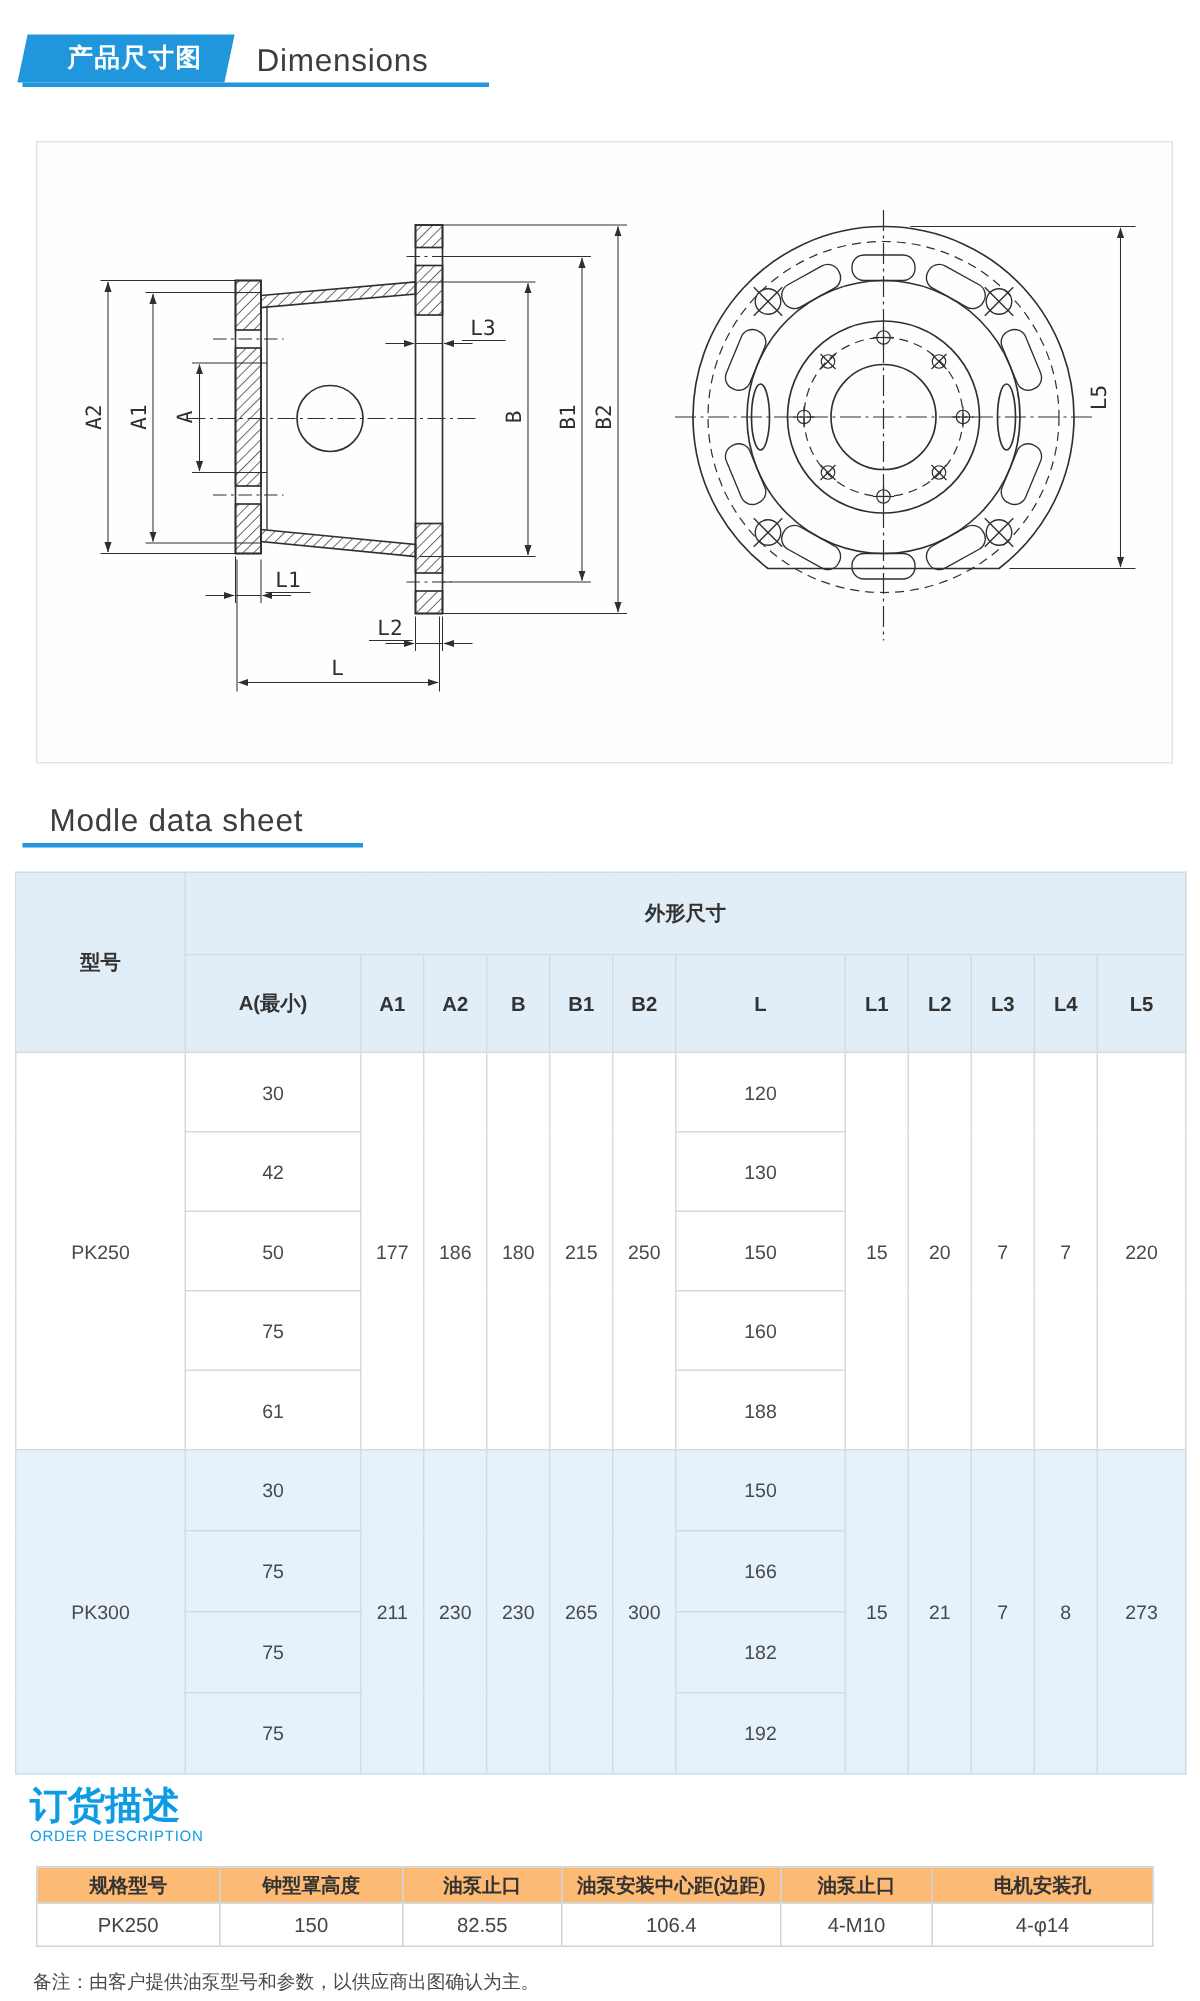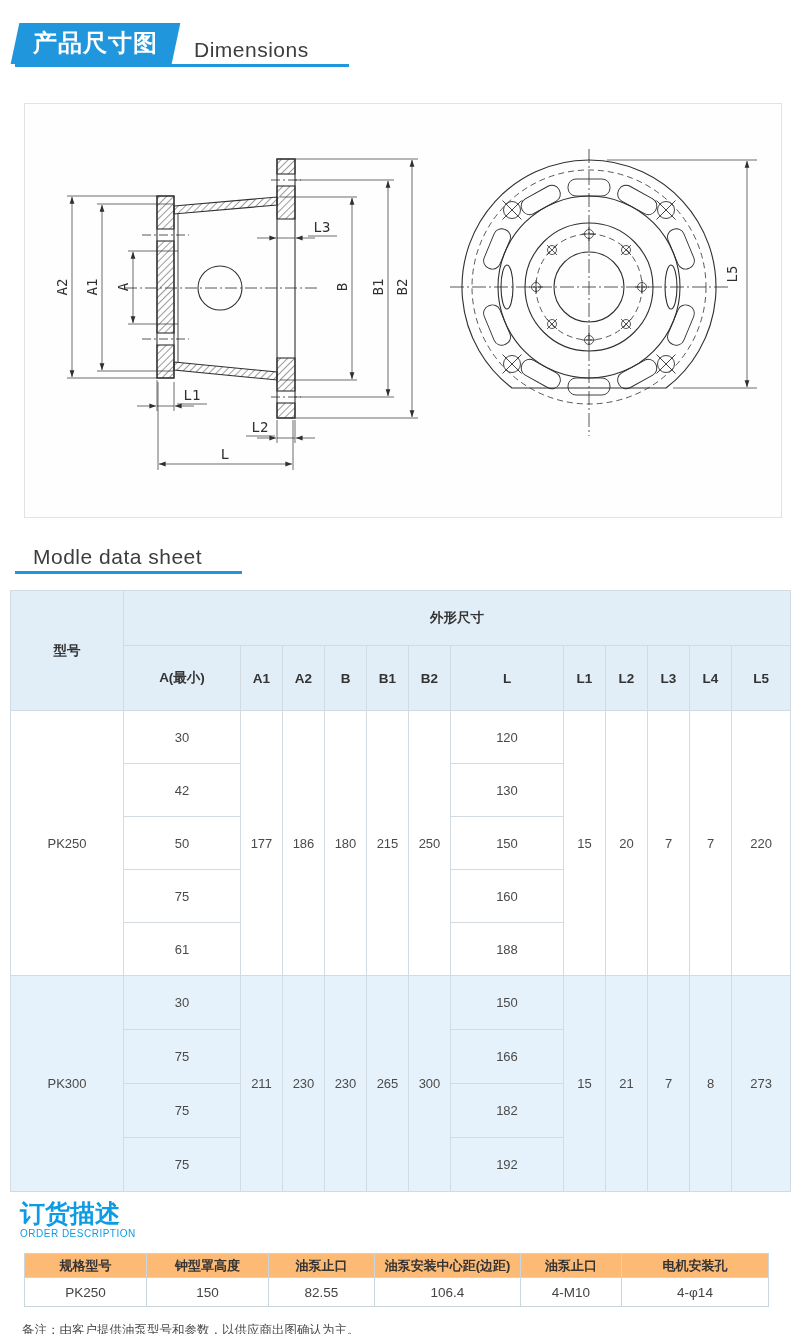--- a/index.html
+++ b/index.html
@@ -23,21 +23,21 @@
     border-bottom:3px solid var(--accent);
     margin-left:15px;
   }
   .sec-head.first{margin-top:23px;}
   .sec-head.second{margin-top:27px;}
   .badge{position:relative;display:inline-block;padding:4px 18px 5px 18px;}
   .badge::before{
     content:"";position:absolute;inset:0;
     background:var(--accent);transform:skewX(-12deg);
   }
-  .badge span{position:relative;color:#fff;font-size:24px;font-weight:bold;letter-spacing:1px;}
+  .badge span{position:relative;color:#fff;font-size:17px;font-weight:bold;letter-spacing:1px;margin-left:12px;}
   .sec-title{margin-left:18px;font-size:21px;color:#3d3d3d;padding-bottom:2px;letter-spacing:0.5px;}
   
   .panel{
     width:758px;height:415px;margin:36px 0 0 24px;
     background:#fefefe;border:1px solid #e3e3e3;
   }
   svg text{font-family:"DejaVu Sans Mono","Liberation Mono",monospace;font-size:14px;fill:#2f2f2f;}
   
   table.datasheet{
     width:780px;margin:16px 10px 0 10px;

